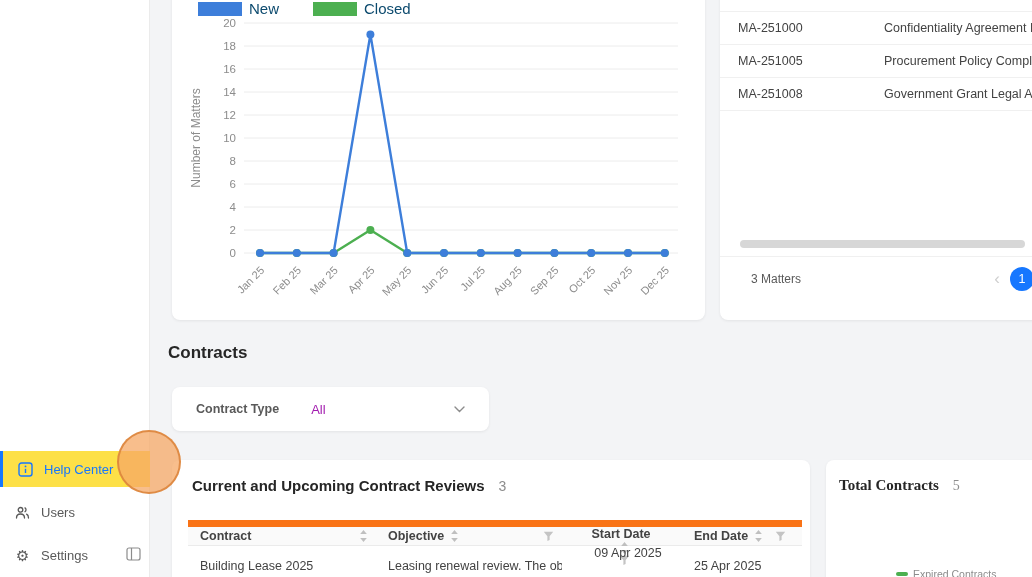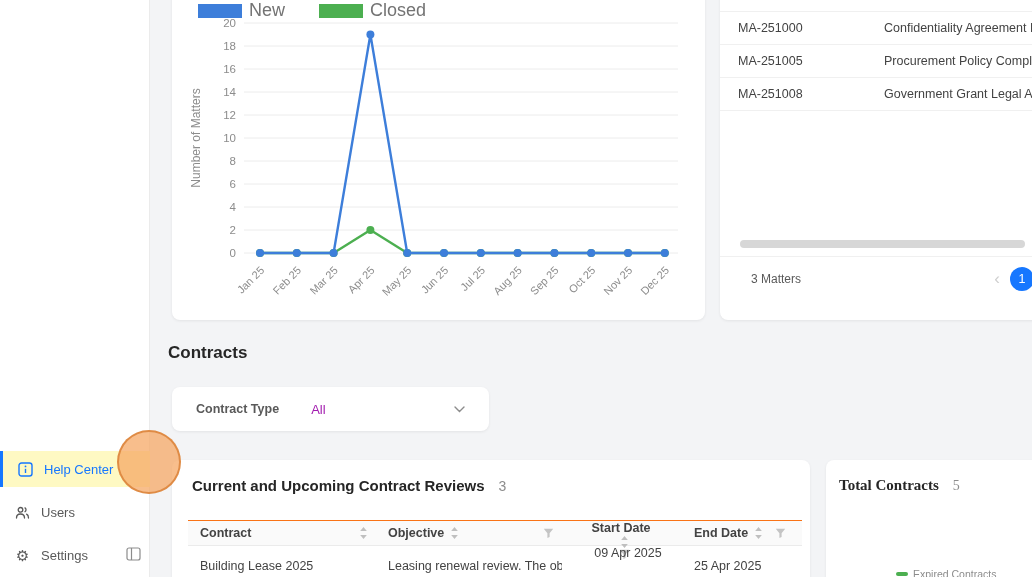--- a/index.html
+++ b/index.html
@@ -3,21 +3,21 @@
 <meta charset="utf-8">
 <style>
   *{margin:0;padding:0;box-sizing:border-box;}
   html,body{width:1032px;height:577px;overflow:hidden;}
   body{position:relative;background:#f3f4f6;font-family:"Liberation Sans",sans-serif;}
   .card{position:absolute;background:#fff;border-radius:8px;box-shadow:0 1px 3px rgba(0,0,0,0.07);}
 
   
   .chart-card{left:172px;top:-12px;width:533px;height:332px;}
   #chart-legend{position:absolute;left:26px;top:12px;display:flex;align-items:center;z-index:2;}
-  .legend-item{display:flex;align-items:center;margin-right:34px;font-size:18px;color:#737373;cursor:pointer;}
+  .legend-item{display:flex;align-items:center;margin-right:34px;font-size:15px;color:#0c4a6e;cursor:pointer;}
   .legend-swatch{display:inline-block;width:44px;height:14px;margin-right:7px;}
   #chart-svg{position:absolute;left:0;top:0;}
 
   
   .matters-card{left:720px;top:-12px;width:330px;height:332px;}
   #matters-rows{position:absolute;left:0;right:0;top:23px;border-top:1px solid #f0f0f0;}
   .matter-row{height:33px;display:flex;align-items:center;border-bottom:1px solid #f0f0f0;font-size:12.5px;color:#434343;cursor:pointer;}
   .matter-id{width:150px;padding-left:18px;flex:none;}
   .matter-title{flex:1;padding-left:14px;white-space:nowrap;overflow:hidden;}
   .h-scrollbar{position:absolute;left:20px;top:252px;width:285px;height:8px;border-radius:4px;background:#d7d7d7;cursor:pointer;}
@@ -32,39 +32,39 @@
   .select{position:absolute;left:12px;top:7px;right:12px;bottom:7px;display:flex;align-items:center;padding:0 12px;cursor:pointer;border-radius:6px;}
   .select-label{font-size:12.5px;color:#595959;font-weight:bold;}
   .select-value{font-size:13px;color:#a21caf;margin-left:32px;}
   .select .chev{margin-left:auto;display:flex;}
 
   
   .reviews-card{left:172px;top:460px;width:638px;height:130px;}
   .card-title-row{position:absolute;left:20px;top:17px;display:flex;align-items:baseline;gap:14px;}
   .card-title-row h3{font-size:15px;font-weight:700;color:#262626;}
   .card-count{font-size:14px;color:#8c8c8c;}
-  #reviews-header{position:absolute;left:16px;right:8px;top:60px;height:26px;display:flex;background:#fafafa;border-bottom:1px solid #ebebeb;border-top:1px solid #f97316;}
+  #reviews-header{position:absolute;left:16px;right:8px;top:60px;height:26px;display:flex;background:#fafafa;border-bottom:1px solid #ebebeb;border-top:7px solid #f97316;}
   .hcell{display:flex;align-items:center;padding:0 8px 0 12px;font-size:12.5px;font-weight:700;color:#434343;cursor:pointer;}
   .hlab{margin-right:6px;}
   .spacer{flex:1;}
   .th-icon{display:flex;align-items:center;flex:none;}
   .c0{width:188px;}.c1{width:186px;}.c2{width:120px;flex-direction:column;}.c3{width:112px;}
   #reviews-row{position:absolute;left:16px;right:16px;top:86px;height:40px;display:flex;}
   .rcell{display:flex;align-items:center;padding-left:12px;font-size:12.5px;color:#434343;white-space:nowrap;overflow:hidden;}
 
   
   .totals-card{left:826px;top:460px;width:224px;height:130px;}
   .totals-card .card-title-row{left:13px;font-family:Liberation Serif, serif;}
   .donut-legend{position:absolute;left:70px;top:108px;display:flex;align-items:center;gap:5px;font-size:10.5px;color:#8c8c8c;white-space:nowrap;}
   .legend-dash{width:12px;height:4px;border-radius:2px;background:#4caf50;flex:none;}
 
   
   .sidebar{position:absolute;left:0;top:0;width:150px;height:577px;background:#fff;border-right:1px solid #ebebeb;z-index:10;}
   .side-item{position:absolute;left:0;width:150px;height:36px;display:flex;align-items:center;gap:10px;padding-left:14px;font-size:13px;color:#595959;cursor:pointer;}
-  .side-item.active{background:#fef9c3;color:#1677ff;border-left:3px solid #1677ff;}
+  .side-item.active{background:#fde047;color:#1677ff;border-left:3px solid #1677ff;}
   .side-icon{width:17px;display:flex;align-items:center;justify-content:center;flex:none;}
   .gear{font-size:15px;line-height:1;}
   .collapse-btn{position:absolute;left:126px;top:547px;color:#8c8c8c;display:flex;cursor:pointer;}
 
   
   .cursor-highlight{position:absolute;left:117px;top:430px;width:64px;height:64px;border-radius:50%;background:rgba(246,168,102,0.75);border:2px solid rgba(219,130,58,0.85);z-index:30;}
 </style>
 </head>
 <body>
 

